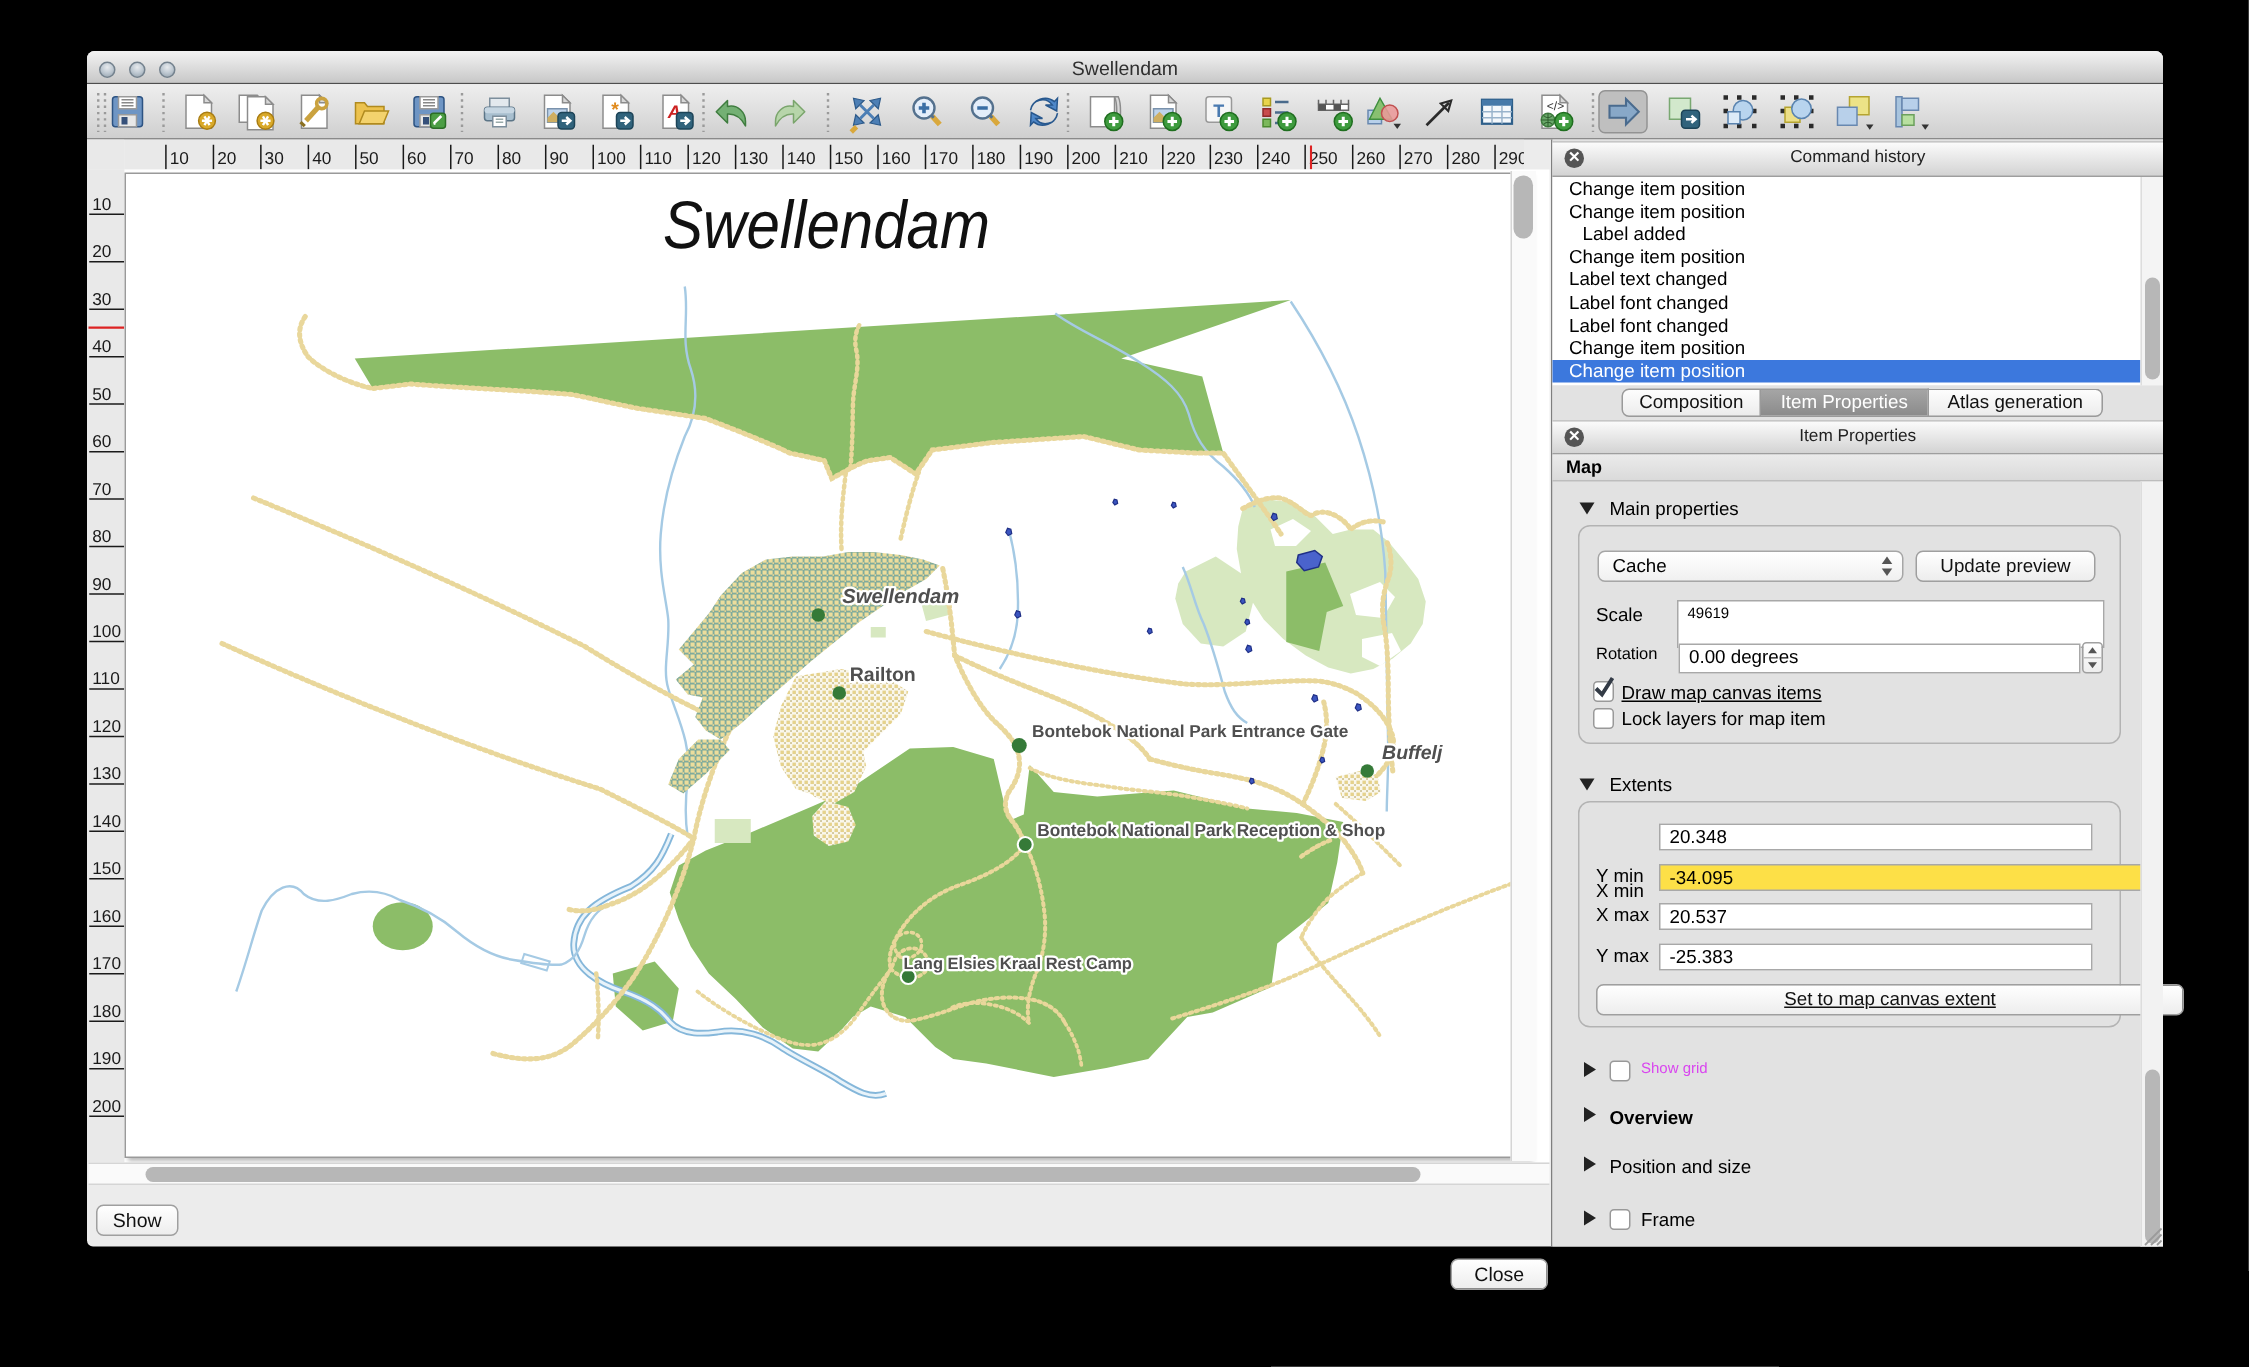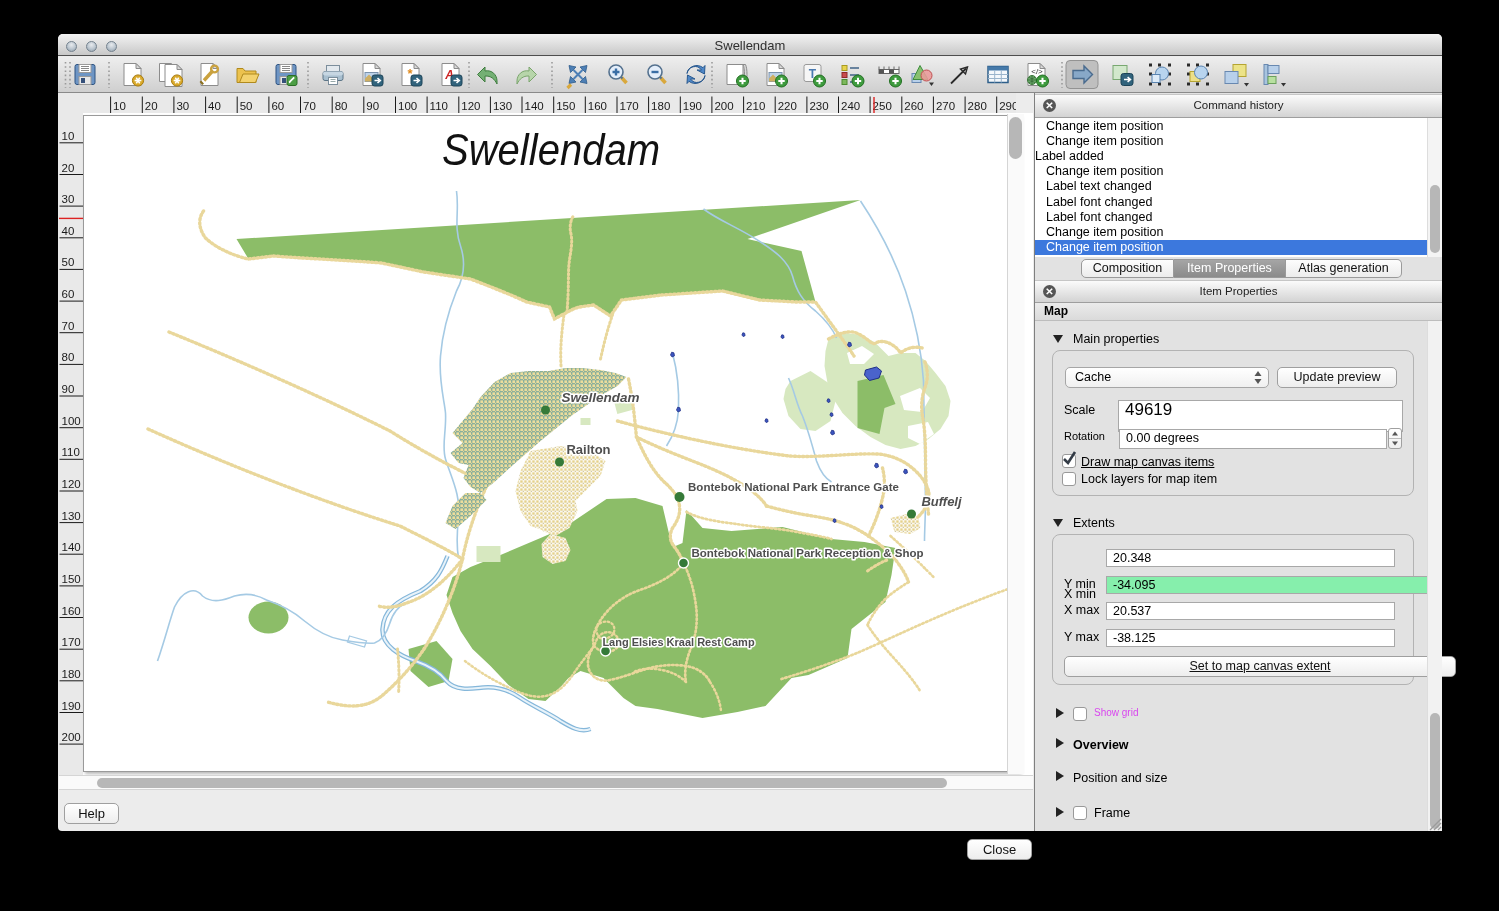--- a/index.html
+++ b/index.html
@@ -470,31 +470,31 @@
 <text x="504.5" y="338" font-size="13" font-weight="bold" text-anchor="middle" fill="#4f4f4f" stroke="#fff" stroke-width="3" paint-order="stroke" stroke-linejoin="round">Railton</text>
 <text x="709.5" y="375" font-size="11.5" font-weight="bold" text-anchor="middle" fill="#4f4f4f" stroke="#fff" stroke-width="3" paint-order="stroke" stroke-linejoin="round">Bontebok National Park Entrance Gate</text>
 <text x="857.5" y="390" font-style="italic" font-size="13" font-weight="bold" text-anchor="middle" fill="#4f4f4f" stroke="#fff" stroke-width="3" paint-order="stroke" stroke-linejoin="round">Buffelj</text>
 <text x="723.5" y="441" font-size="11.5" font-weight="bold" text-anchor="middle" fill="#4f4f4f" stroke="#fff" stroke-width="3" paint-order="stroke" stroke-linejoin="round">Bontebok National Park Reception &amp; Shop</text>
 <text x="594.5" y="530" font-size="11" font-weight="bold" text-anchor="middle" fill="#4f4f4f" stroke="#fff" stroke-width="3" paint-order="stroke" stroke-linejoin="round">Lang Elsies Kraal Rest Camp</text>
 </svg>
 <div class="abs" style="left:1007px;top:114px;width:17px;height:660px;background:#fafafa;border-left:1px solid #d5d5d5;"></div>
 <div class="abs" style="left:1009px;top:117px;width:13px;height:42px;background:#b7b7b7;border-radius:7px;"></div>
 <div class="abs" style="left:59px;top:775px;width:974px;height:15px;background:#fafafa;border-top:1px solid #d5d5d5;border-bottom:1px solid #d5d5d5;"></div>
 <div class="abs" style="left:97px;top:777.5px;width:850px;height:10px;background:#b7b7b7;border-radius:5px;"></div>
-<div class="abs" style="left:64px;top:803px;width:55px;height:21px;background:linear-gradient(#ffffff,#ededed);border:1px solid #9f9f9f;border-radius:5px;font-size:13px;color:#111;text-align:center;line-height:19px;">Help</div>
+<div class="abs" style="left:64px;top:803px;width:55px;height:21px;background:linear-gradient(#ffffff,#ededed);border:1px solid #9f9f9f;border-radius:5px;font-size:13px;color:#111;text-align:center;line-height:19px;">Show</div>
 <div class="abs" style="left:967px;top:803px;width:65px;height:21px;background:linear-gradient(#ffffff,#ededed);border:1px solid #9f9f9f;border-radius:5px;font-size:13px;color:#111;text-align:center;line-height:19px;margin-top:36px;">Close</div>
 <div class="abs" style="left:1034px;top:93px;width:1px;height:738px;background:#7f7f7f;"></div>
 <div class="abs" style="left:1035px;top:93px;width:407px;height:738px;background:#e2e2e2;"></div>
 <div class="abs" style="left:1035px;top:94px;width:407px;height:24px;background:linear-gradient(#fbfbfb,#d3d3d3);border-bottom:1px solid #9e9e9e;border-top:1px solid #c6c6c6;"></div>
 <div class="abs" style="left:1043px;top:99px;width:13px;height:13px;border-radius:50%;background:#555;color:#fff;font-size:10px;font-weight:bold;text-align:center;line-height:13px;">✕</div>
 <div class="abs" style="left:1035px;top:99px;width:407px;height:14px;text-align:center;font-size:11.5px;color:#222;">Command history</div>
 <div class="abs" style="left:1035px;top:118px;width:407px;height:139px;background:#fff;"></div>
 <div class="abs" style="left:1035px;top:119.0px;width:392px;height:15.1px;color:#000;font-size:12.5px;line-height:15px;padding-left:11px;">Change item position</div>
 <div class="abs" style="left:1035px;top:134.1px;width:392px;height:15.1px;color:#000;font-size:12.5px;line-height:15px;padding-left:11px;">Change item position</div>
-<div class="abs" style="left:1035px;top:149.2px;width:392px;height:15.1px;color:#000;font-size:12.5px;line-height:15px;padding-left:0;">Label added</div>
+<div class="abs" style="left:1035px;top:149.2px;width:392px;height:15.1px;color:#000;font-size:12.5px;line-height:15px;padding-left:20px;">Label added</div>
 <div class="abs" style="left:1035px;top:164.3px;width:392px;height:15.1px;color:#000;font-size:12.5px;line-height:15px;padding-left:11px;">Change item position</div>
 <div class="abs" style="left:1035px;top:179.4px;width:392px;height:15.1px;color:#000;font-size:12.5px;line-height:15px;padding-left:11px;">Label text changed</div>
 <div class="abs" style="left:1035px;top:194.5px;width:392px;height:15.1px;color:#000;font-size:12.5px;line-height:15px;padding-left:11px;">Label font changed</div>
 <div class="abs" style="left:1035px;top:209.6px;width:392px;height:15.1px;color:#000;font-size:12.5px;line-height:15px;padding-left:11px;">Label font changed</div>
 <div class="abs" style="left:1035px;top:224.7px;width:392px;height:15.1px;color:#000;font-size:12.5px;line-height:15px;padding-left:11px;">Change item position</div>
 <div class="abs" style="left:1035px;top:239.8px;width:392px;height:15.1px;background:#3c78dd;color:#fff;font-size:12.5px;line-height:15px;padding-left:11px;">Change item position</div>
 <div class="abs" style="left:1427px;top:118px;width:15px;height:139px;background:#f4f4f4;border-left:1px solid #ddd;"></div>
 <div class="abs" style="left:1429.5px;top:185px;width:10px;height:68px;background:#b7b7b7;border-radius:5px;"></div>
 <div class="abs" style="left:1035px;top:257px;width:407px;height:25px;background:#e2e2e2;"></div>
 <div class="abs" style="left:1081px;top:259px;width:93px;height:19px;border:1px solid #9a9a9a;font-size:12.5px;text-align:center;line-height:17px;background:linear-gradient(#fdfdfd,#ececec);border-radius:5px 0 0 5px;color:#111;">Composition</div>
@@ -508,21 +508,21 @@
 <div class="abs" style="left:1053px;top:335px;width:0;height:0;border-left:5.5px solid transparent;border-right:5.5px solid transparent;border-top:8px solid #222;"></div>
 <div class="abs" style="left:1073px;top:332px;font-size:12.5px;color:#000;">Main properties</div>
 <div class="abs" style="left:1052px;top:350px;width:362px;height:146px;border:1px solid #b3b3b3;border-radius:8px;"></div>
 <div class="abs" style="left:1065px;top:367px;width:204px;height:21px;background:linear-gradient(#ffffff,#f0f0f0);border:1px solid #a6a6a6;border-radius:5px;font-size:12.5px;color:#000;line-height:19px;padding-left:9px;">Cache</div>
 <svg class="abs" style="left:1250px;top:367px;" width="16" height="21">
     <path d="M8,4 l3.5,5 h-7 Z" fill="#555"></path>
     <path d="M8,17 l3.5,-5 h-7 Z" fill="#555"></path>
   </svg>
 <div class="abs" style="left:1277px;top:367px;width:120px;height:21px;background:linear-gradient(#ffffff,#ededed);border:1px solid #9f9f9f;border-radius:5px;font-size:13px;color:#111;text-align:center;line-height:19px;line-height:19px;font-size:12.5px;">Update preview</div>
 <div class="abs" style="left:1064px;top:403px;font-size:12.5px;color:#000;">Scale</div>
-<div class="abs" style="left:1118px;top:400px;width:285px;height:32px;background:#fff;border:1px solid #a8a8a8;font-size:17px;color:#000;line-height:17px;padding-left:6px;">49619</div>
+<div class="abs" style="left:1118px;top:400px;width:285px;height:32px;background:#fff;border:1px solid #a8a8a8;font-size:10px;color:#000;line-height:17px;padding-left:6px;">49619</div>
 <div class="abs" style="left:1064px;top:430px;font-size:11px;color:#000;">Rotation</div>
 <div class="abs" style="left:1119px;top:429px;width:268px;height:20px;background:#fff;border:1px solid #a8a8a8;font-size:12.5px;color:#000;line-height:17px;padding-left:6px;">0.00 degrees</div>
 <div class="abs" style="left:1388px;top:428px;width:14px;height:21px;background:linear-gradient(#fff,#eee);border:1px solid #a0a0a0;border-radius:3px;"></div>
 <svg class="abs" style="left:1388px;top:428px;" width="14" height="21">
     <path d="M7,3.5 l3,4 h-6 Z" fill="#555"></path>
     <path d="M7,17.5 l3,-4 h-6 Z" fill="#555"></path>
     <line x1="1" y1="10.5" x2="13" y2="10.5" stroke="#bbb"></line>
   </svg>
 <div class="abs" style="left:1062px;top:454px;width:14px;height:14px;background:#fff;border:1px solid #999;border-radius:3px;"></div>
 <svg class="abs" style="left:1060px;top:449px;" width="20" height="20">
@@ -530,25 +530,25 @@
   </svg>
 <div class="abs" style="left:1081px;top:455px;font-size:12.5px;color:#000;text-decoration:underline;">Draw map canvas items</div>
 <div class="abs" style="left:1062px;top:472px;width:14px;height:14px;background:#fff;border:1px solid #999;border-radius:3px;"></div>
 <div class="abs" style="left:1081px;top:472px;font-size:12.5px;color:#000;">Lock layers for map item</div>
 <div class="abs" style="left:1053px;top:519px;width:0;height:0;border-left:5.5px solid transparent;border-right:5.5px solid transparent;border-top:8px solid #222;"></div>
 <div class="abs" style="left:1073px;top:516px;font-size:12.5px;color:#000;">Extents</div>
 <div class="abs" style="left:1052px;top:534px;width:362px;height:151px;border:1px solid #b3b3b3;border-radius:8px;"></div>
 <div class="abs" style="left:1064px;top:550.0px;font-size:12.5px;color:#000;margin-top:37px;">X min</div>
 <div class="abs" style="left:1106px;top:549.0px;width:289px;height:18px;background:#fff;border:1px solid #a8a8a8;font-size:12.5px;color:#000;line-height:17px;padding-left:6px;line-height:16px;">20.348</div>
 <div class="abs" style="left:1064px;top:576.5px;font-size:12.5px;color:#000;">Y min</div>
-<div class="abs" style="left:1106px;top:575.5px;width:328px;height:18px;background:#86efac;border:1px solid #a8a8a8;font-size:12.5px;color:#000;line-height:17px;padding-left:6px;line-height:16px;">-34.095</div>
+<div class="abs" style="left:1106px;top:575.5px;width:328px;height:18px;background:#fde047;border:1px solid #a8a8a8;font-size:12.5px;color:#000;line-height:17px;padding-left:6px;line-height:16px;">-34.095</div>
 <div class="abs" style="left:1064px;top:603.0px;font-size:12.5px;color:#000;">X max</div>
 <div class="abs" style="left:1106px;top:602.0px;width:289px;height:18px;background:#fff;border:1px solid #a8a8a8;font-size:12.5px;color:#000;line-height:17px;padding-left:6px;line-height:16px;">20.537</div>
 <div class="abs" style="left:1064px;top:629.5px;font-size:12.5px;color:#000;">Y max</div>
-<div class="abs" style="left:1106px;top:628.5px;width:289px;height:18px;background:#fff;border:1px solid #a8a8a8;font-size:12.5px;color:#000;line-height:17px;padding-left:6px;line-height:16px;">-38.125</div>
+<div class="abs" style="left:1106px;top:628.5px;width:289px;height:18px;background:#fff;border:1px solid #a8a8a8;font-size:12.5px;color:#000;line-height:17px;padding-left:6px;line-height:16px;">-25.383</div>
 <div class="abs" style="left:1064px;top:656px;width:392px;height:21px;background:linear-gradient(#ffffff,#ededed);border:1px solid #9f9f9f;border-radius:5px;font-size:13px;color:#111;text-align:center;line-height:19px;line-height:19px;font-size:12.5px;text-decoration:underline;">Set to map canvas extent</div>
 <div class="abs" style="left:1056px;top:708px;width:0;height:0;border-top:5.5px solid transparent;border-bottom:5.5px solid transparent;border-left:8px solid #222;"></div>
 <div class="abs" style="left:1073px;top:707px;width:14px;height:14px;background:#fff;border:1px solid #999;border-radius:3px;"></div>
 <div class="abs" style="left:1094px;top:707px;font-size:10px;color:#d946ef;">Show grid</div>
 <div class="abs" style="left:1056px;top:738px;width:0;height:0;border-top:5.5px solid transparent;border-bottom:5.5px solid transparent;border-left:8px solid #222;"></div>
 <div class="abs" style="left:1073px;top:738px;font-size:12.5px;color:#000;font-weight:bold;">Overview</div>
 <div class="abs" style="left:1056px;top:771px;width:0;height:0;border-top:5.5px solid transparent;border-bottom:5.5px solid transparent;border-left:8px solid #222;"></div>
 <div class="abs" style="left:1073px;top:771px;font-size:12.5px;color:#000;">Position and size</div>
 <div class="abs" style="left:1056px;top:807px;width:0;height:0;border-top:5.5px solid transparent;border-bottom:5.5px solid transparent;border-left:8px solid #222;"></div>
 <div class="abs" style="left:1073px;top:806px;width:14px;height:14px;background:#fff;border:1px solid #999;border-radius:3px;"></div>

